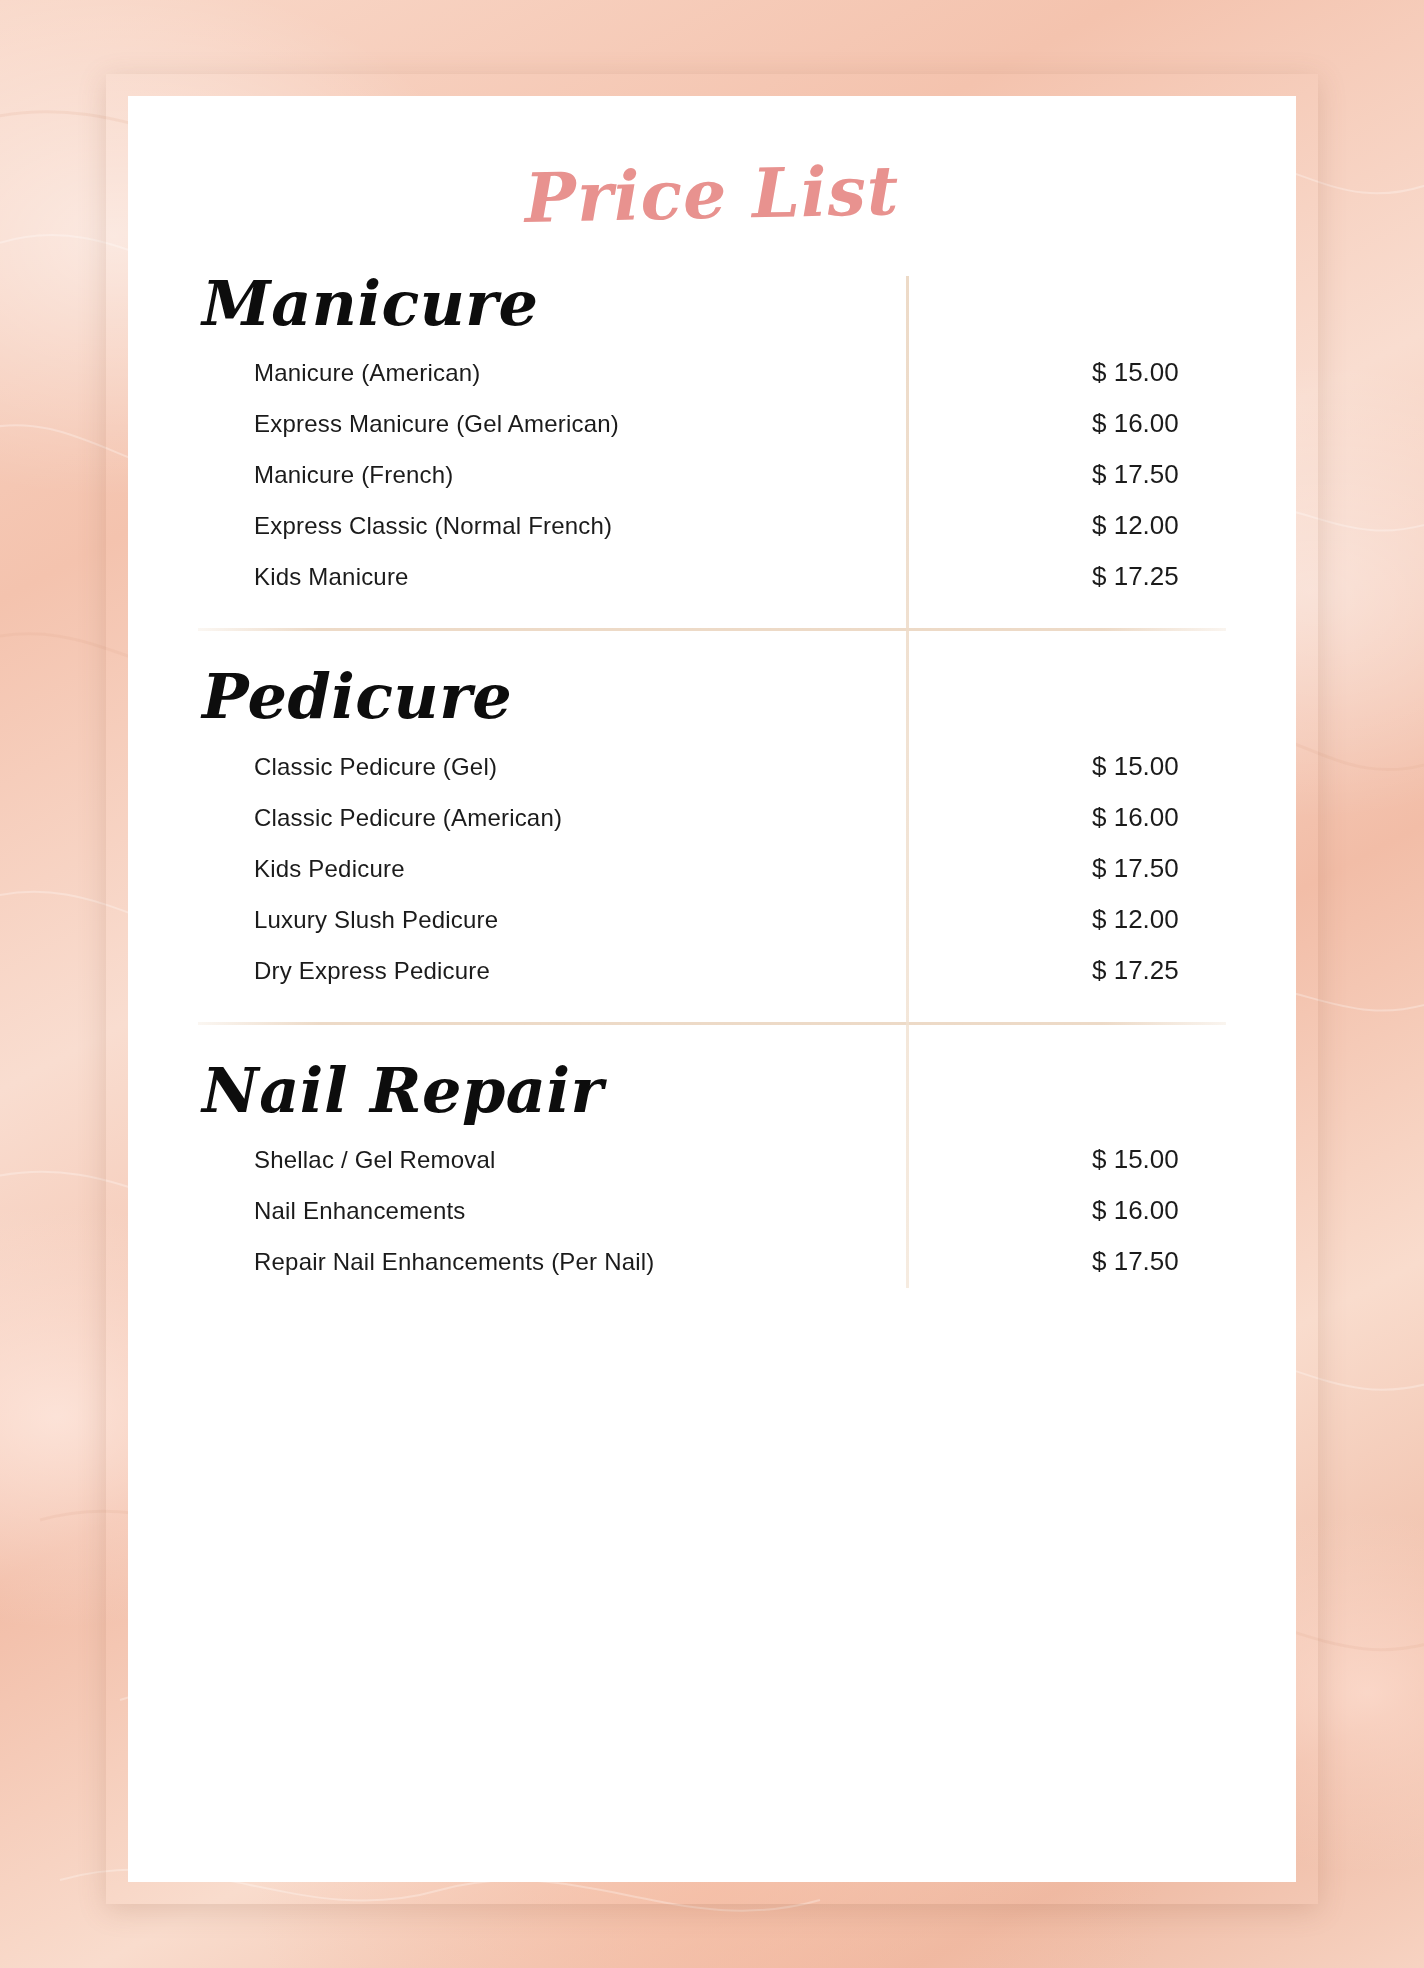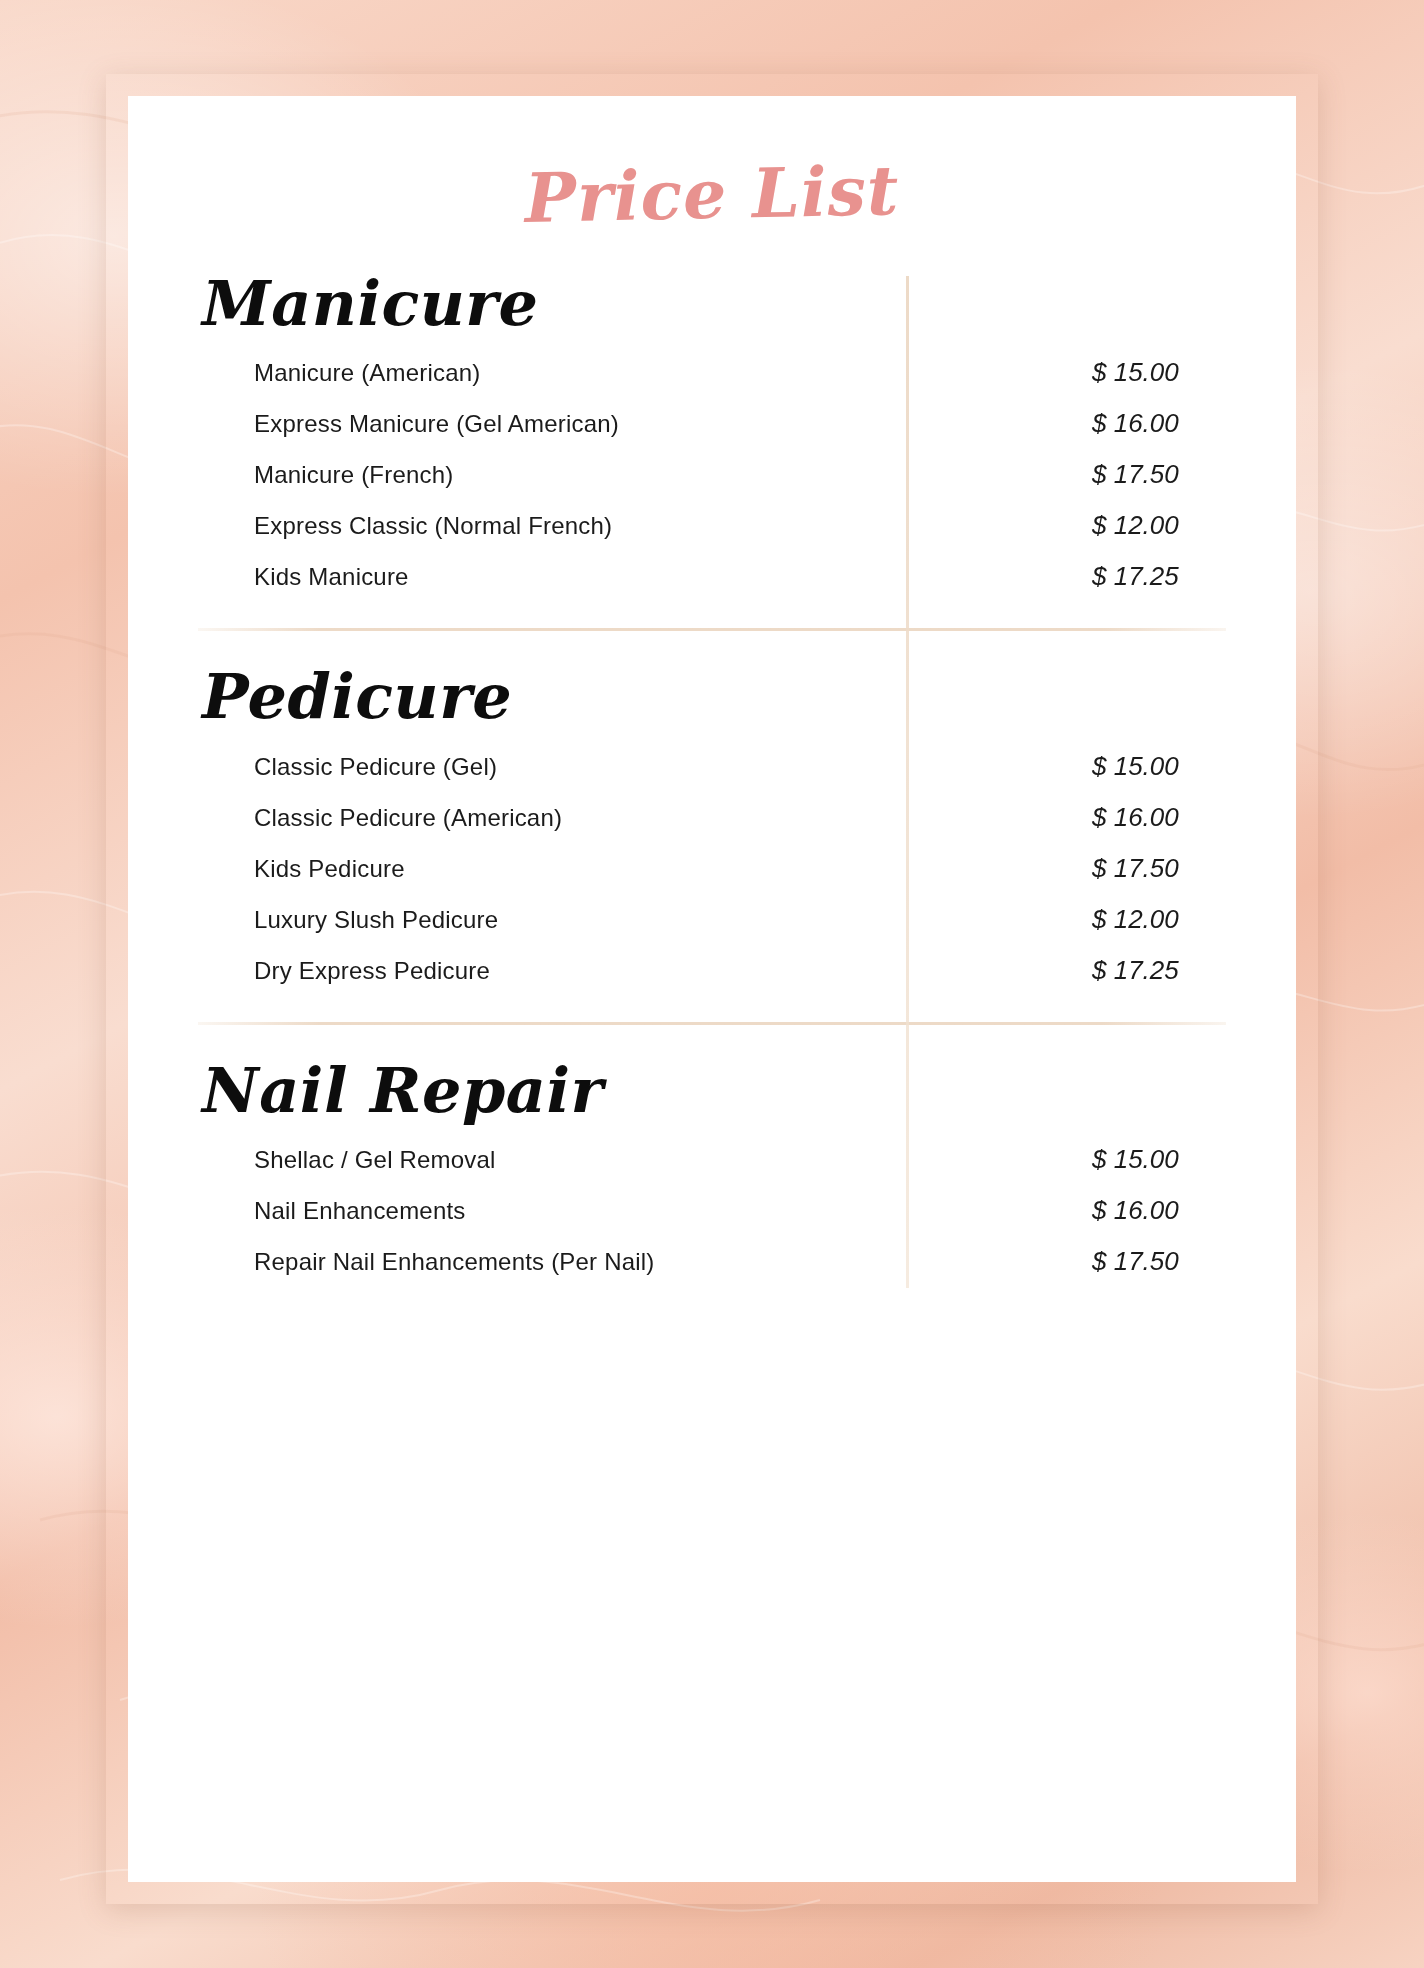--- a/index.html
+++ b/index.html
@@ -136,21 +136,20 @@
     letter-spacing: 0.2px;
   }
   .item-price {
     font-size: 26px;
     color: #1b1b1b;
     width: 200px;
     text-align: left;
     padding-left: 62px;
     box-sizing: border-box;
     white-space: nowrap;
-    font-style: italic;
   }
   .section-divider {
     height: 3px;
     background: linear-gradient(to right, rgba(238,221,203,0.25), rgba(236,216,196,0.95) 12%, rgba(236,216,196,0.95) 88%, rgba(238,221,203,0.3));
     margin: 26px 4px 30px 4px;
   }
 </style>
 </head>
 <body>
 

